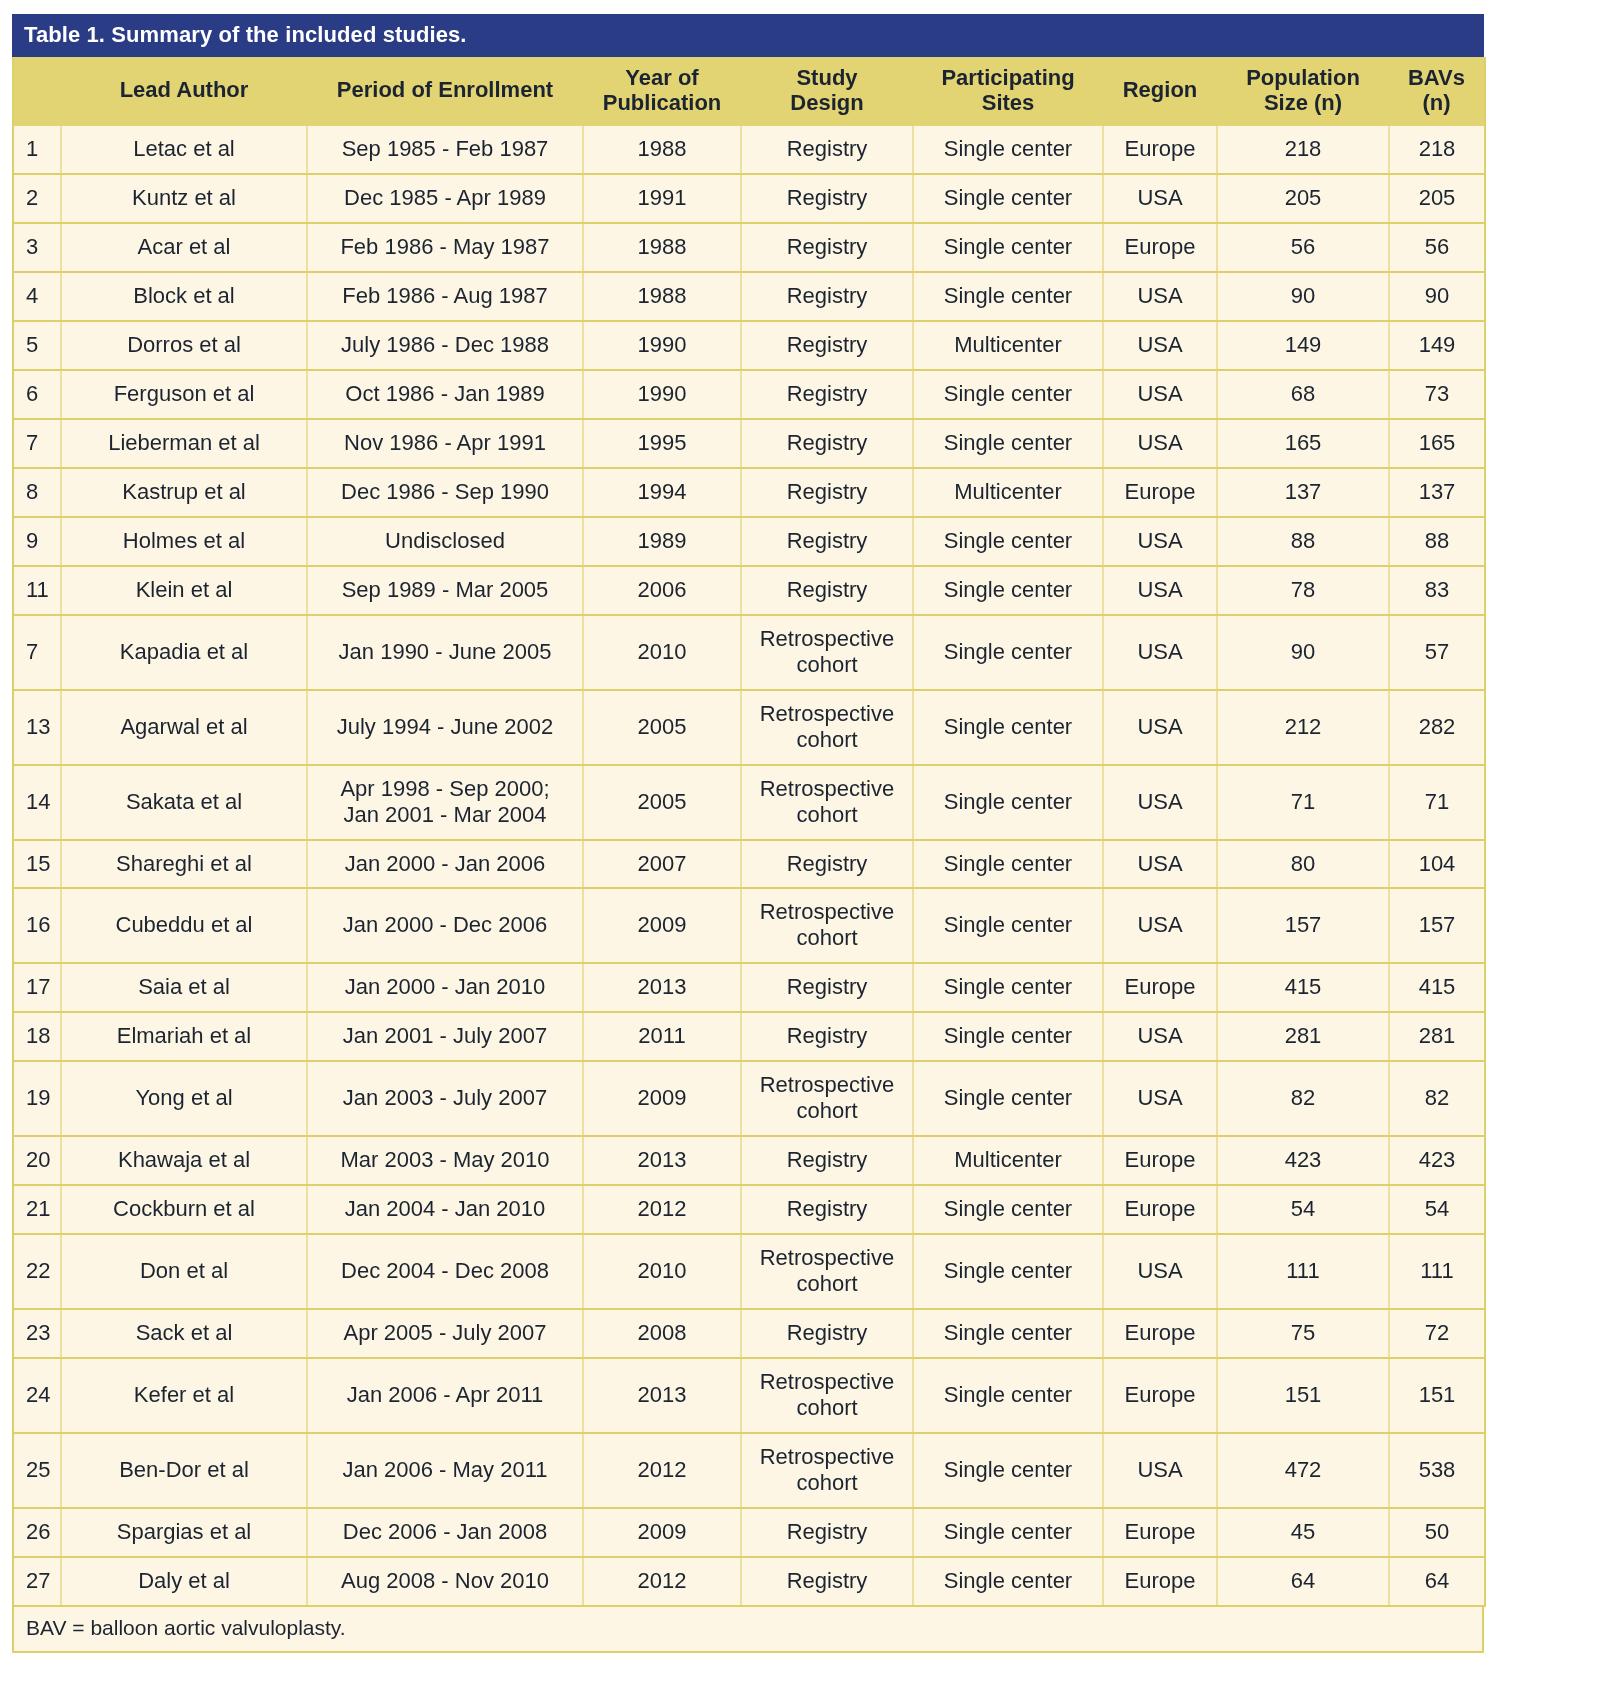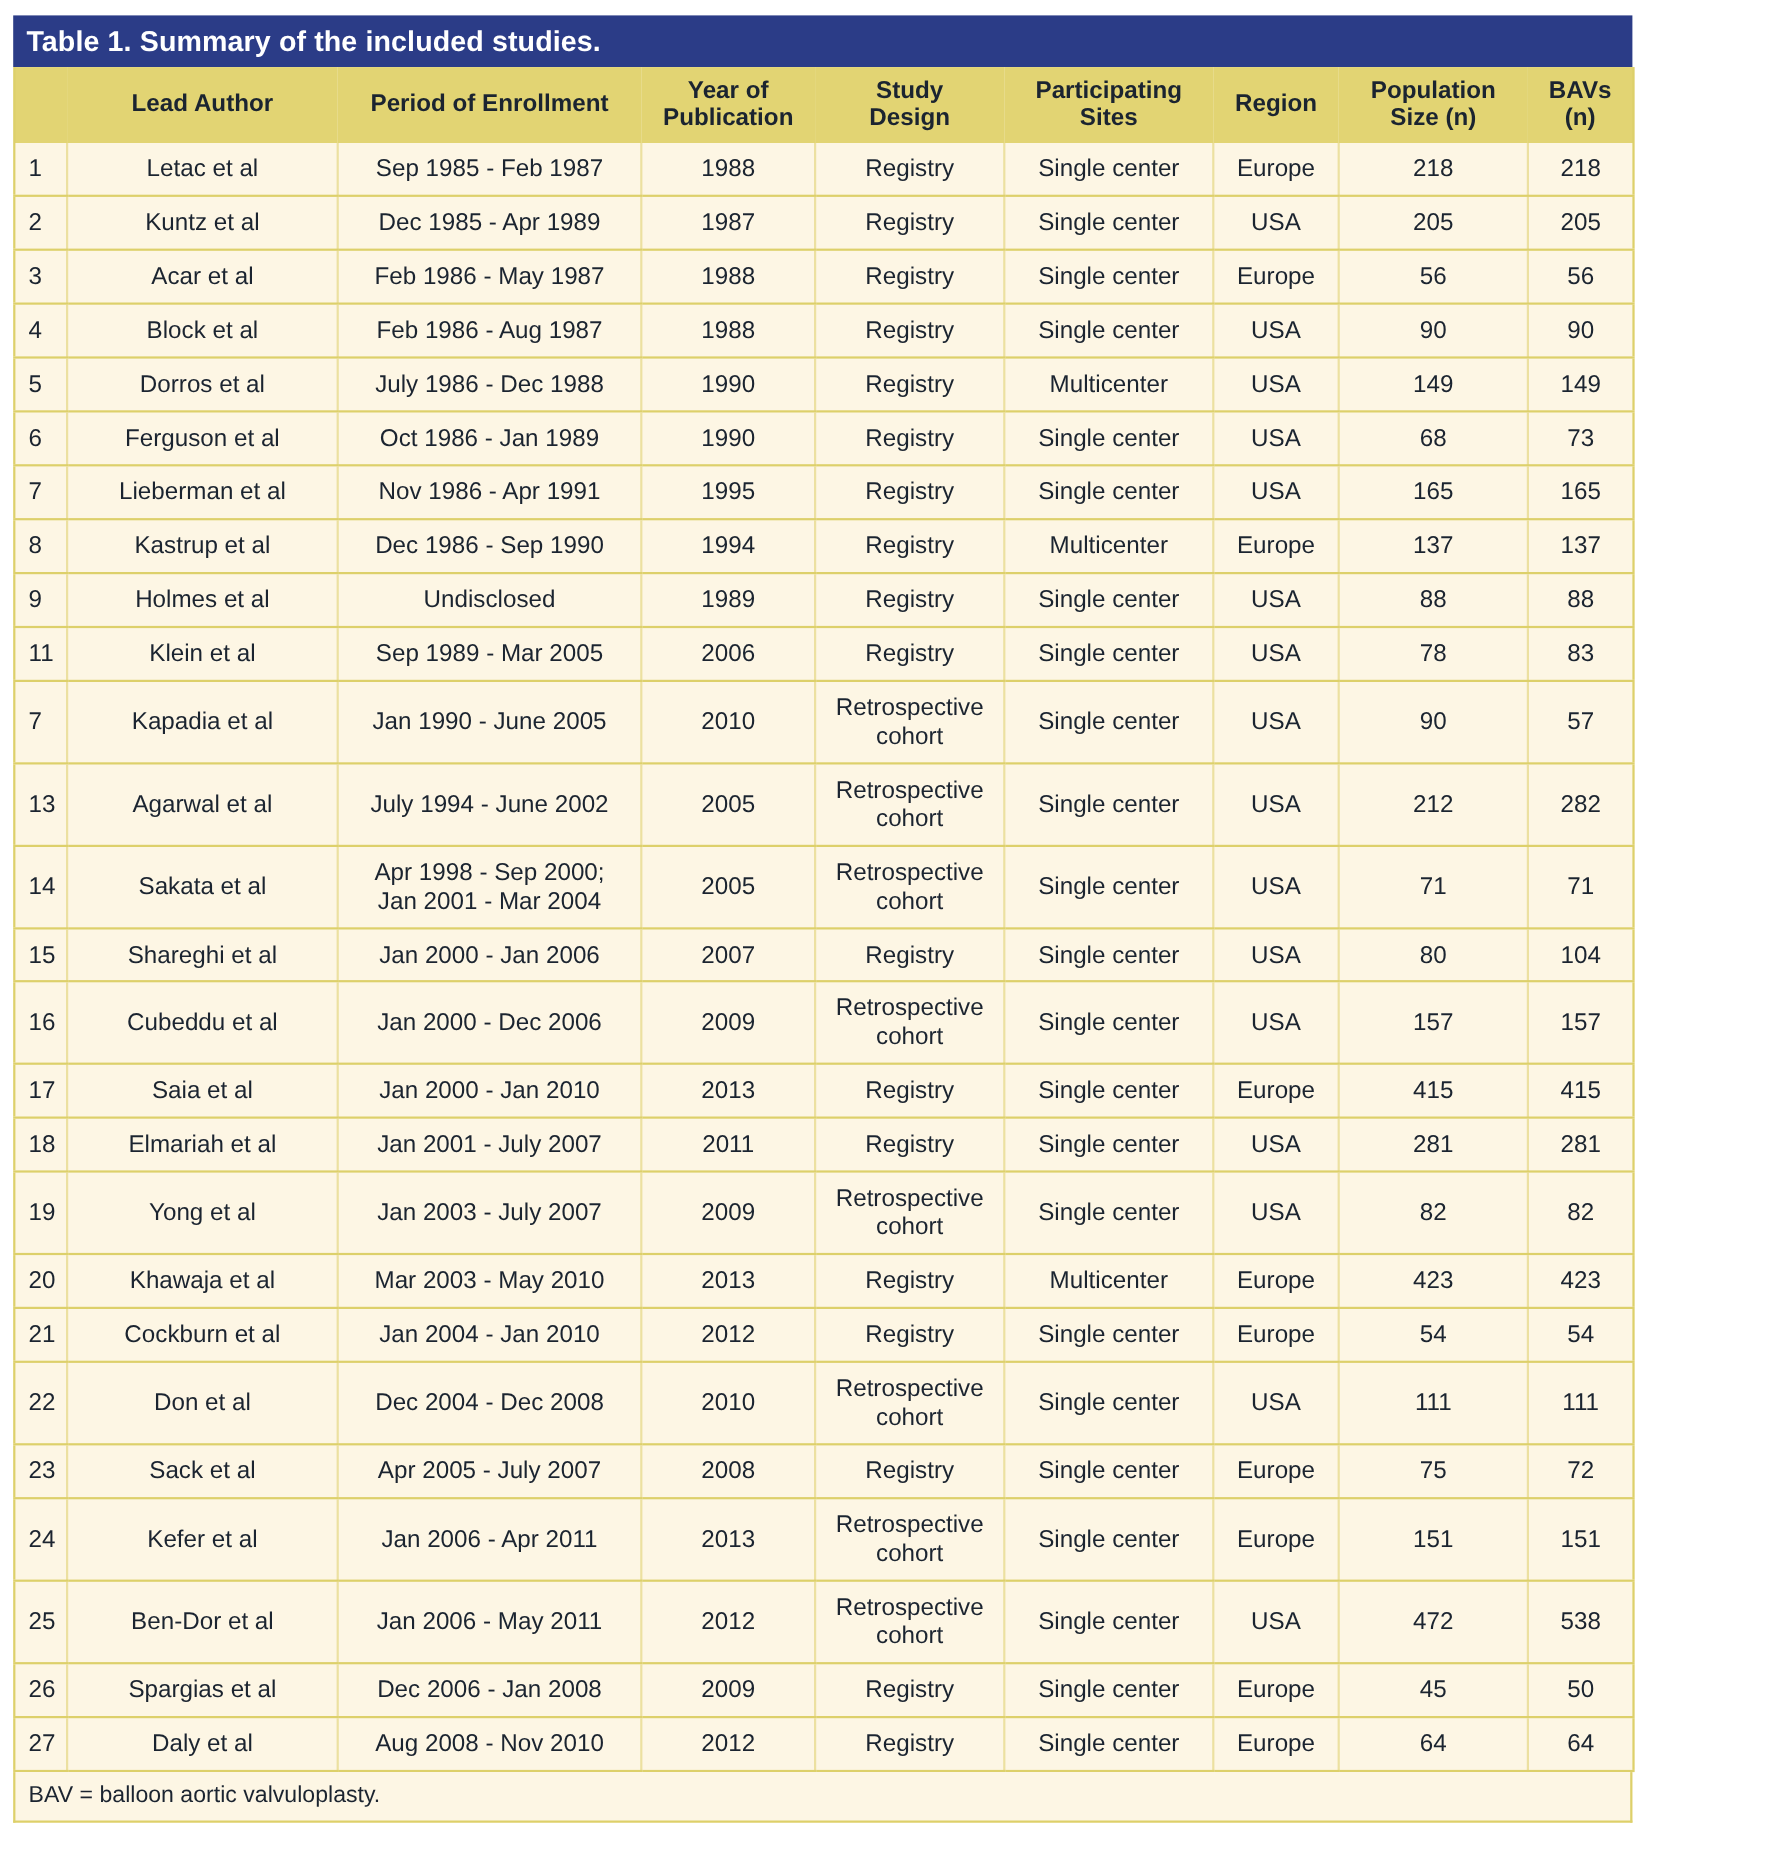--- a/index.html
+++ b/index.html
@@ -19,21 +19,21 @@
     position: absolute;
     left: 12px;
     top: 14px;
     width: 1472px;
   }
 
   
   .table-title {
     background: #2b3c87;
     color: #ffffff;
-    font-size: 26px;
+    font-size: 22px;
     font-weight: bold;
     line-height: 1;
     padding: 10px 0 11px 12px;
     letter-spacing: 0.1px;
   }
 
   
   table.studies {
     border-collapse: collapse;
     table-layout: fixed;
@@ -148,21 +148,21 @@
           <td>Registry</td>
           <td>Single center</td>
           <td>Europe</td>
           <td>218</td>
           <td>218</td>
         </tr>
         <tr>
           <td class="idx">2</td>
           <td>Kuntz et al</td>
           <td>Dec 1985 - Apr 1989</td>
-          <td>1987</td>
+          <td>1991</td>
           <td>Registry</td>
           <td>Single center</td>
           <td>USA</td>
           <td>205</td>
           <td>205</td>
         </tr>
         <tr>
           <td class="idx">3</td>
           <td>Acar et al</td>
           <td>Feb 1986 - May 1987</td>

